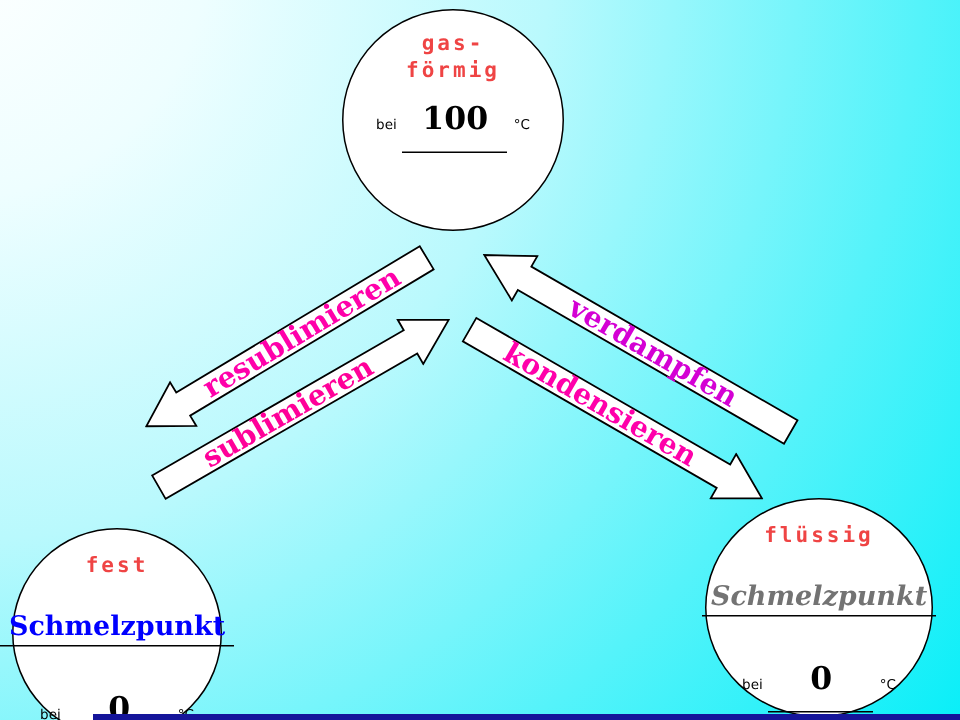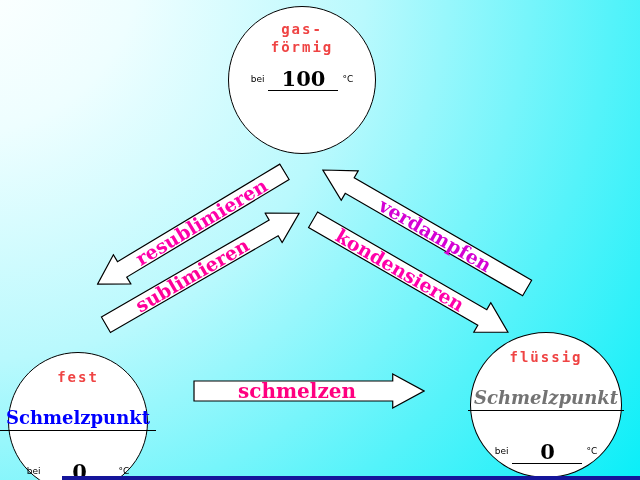--- a/index.html
+++ b/index.html
@@ -21,21 +21,21 @@
   }
   .point{
     font-family:"DejaVu Serif",serif;font-weight:bold;font-size:18px;
     border-bottom:1px solid #000;padding:0 6px 2px 6px;white-space:nowrap;
   }
   .temp-row{display:flex;align-items:center;gap:4px;}
   .bei,.unit{font-size:9px;color:#000;padding-bottom:2px;font-family:"DejaVu Sans",sans-serif;}
   .temp-line{
     display:inline-block;min-width:70px;text-align:center;border-bottom:1px solid #000;
     font-family:"DejaVu Serif",serif;font-weight:bold;font-size:21px;line-height:1;color:#000;
-    padding-bottom:1px;
+    padding-bottom:12px;
   }
 
   #node-gas{left:228px;top:6px;width:148px;height:148px;padding-top:14px;gap:4px;}
   #node-fest{left:8px;top:352px;width:140px;height:140px;padding-top:16px;gap:20px;}
   #node-fluessig{left:470px;top:332px;width:152px;height:146px;padding-top:16px;gap:20px;}
 
   
   .arrow{position:absolute;}
   .arrow svg{position:absolute;inset:0;width:100%;height:100%;display:block;}
   .arrow-label{
@@ -110,23 +110,17 @@
     <span class="arrow-label lbl-diag" style="color: rgb(212, 0, 212);">verdampfen</span>
   </div>
 
   <div class="arrow pad-right" id="arrow-kondensieren">
     <svg viewBox="0 0 230 36" preserveAspectRatio="none">
       <polygon points="1,9 199,9 199,1 229,18 199,35 199,27 1,27" fill="#ffffff" stroke="#000000" stroke-width="1.2" vector-effect="non-scaling-stroke"></polygon>
     </svg>
     <span class="arrow-label lbl-diag" style="color: rgb(255, 0, 170);">kondensieren</span>
   </div>
 
-  <div class="arrow pad-right" id="arrow-schmelzen">
-    <svg viewBox="0 0 230 36" preserveAspectRatio="none">
-      <polygon points="1,8 198,8 198,1 229,18 198,35 198,28 1,28" fill="#ffffff" stroke="#000000" stroke-width="1.2" vector-effect="non-scaling-stroke"></polygon>
-    </svg>
-    <span class="arrow-label lbl-horiz" style="color: rgb(255, 0, 128);">schmelzen</span>
-  </div>
 
 
   <div class="bottom-bar" style="background-color: rgb(21, 21, 154);"></div>
 
 </div>
 
 </body></html>

